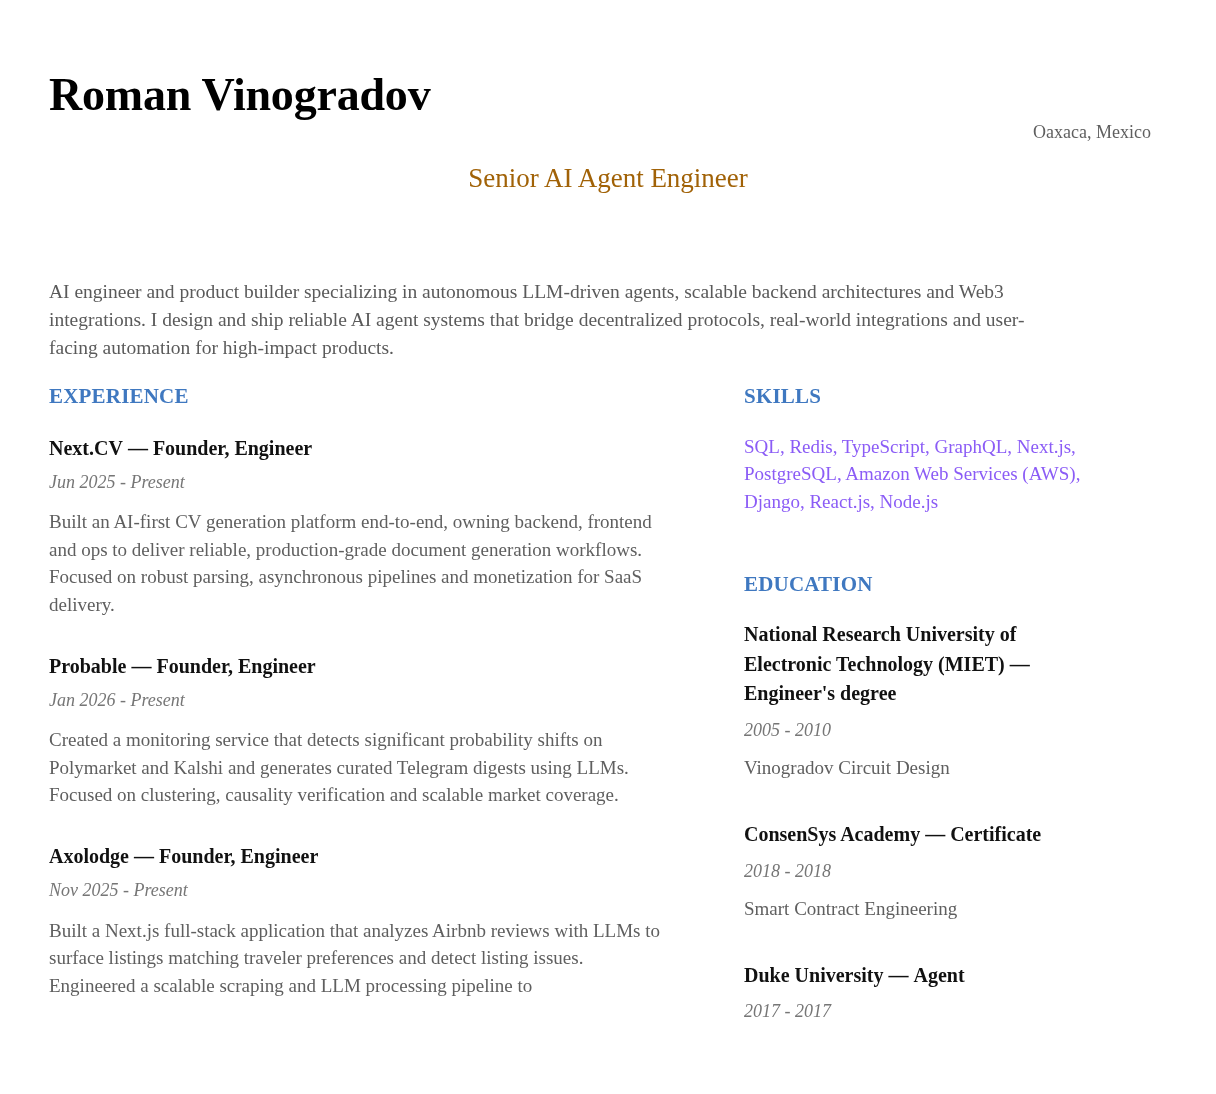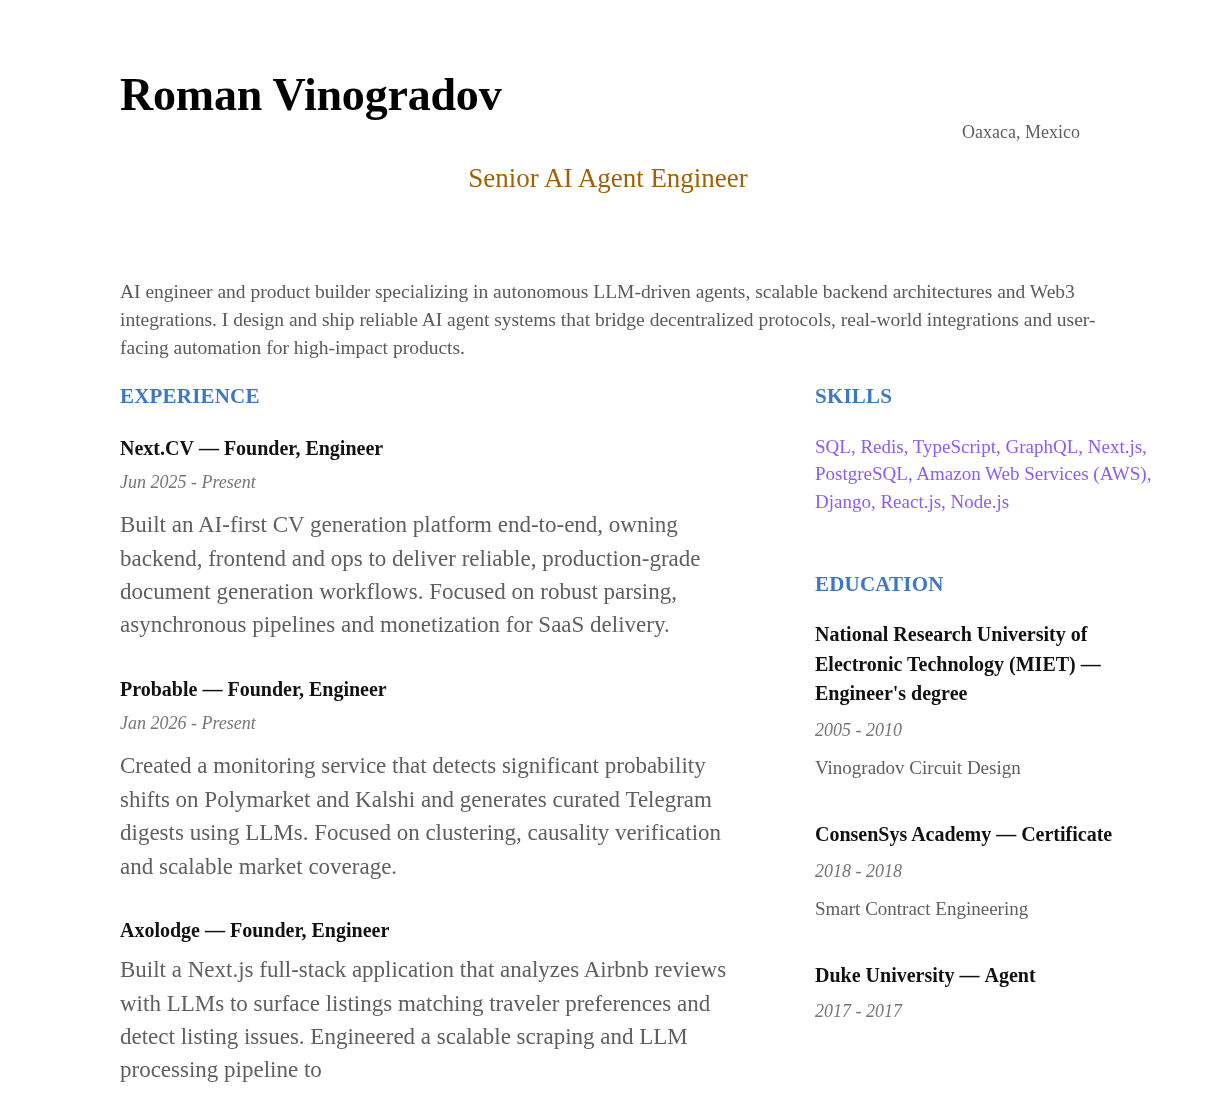--- a/index.html
+++ b/index.html
@@ -13,21 +13,21 @@
     overflow: hidden;
     font-family: "Liberation Serif", "DejaVu Serif", serif;
     color: #5f5f5f;
     -webkit-font-smoothing: antialiased;
   }
   .page {
     position: relative;
     width: 1216px;
     height: 1094px;
     box-sizing: border-box;
-    padding: 0 120px;
+    padding: 0 49px;
     overflow: hidden;
   }
 
   
   .header {
     position: relative;
     padding-top: 72px;
   }
   .name {
     font-size: 46px;
@@ -115,21 +115,21 @@
   }
 
   .entry-dates {
     font-size: 18px;
     font-style: italic;
     color: #767676;
     margin: 0 0 14px 0;
     line-height: 1.3;
   }
   .entry-desc {
-    font-size: 23px;
+    font-size: 19px;
     line-height: 1.45;
     color: #5f5f5f;
     margin: 0;
   }
 
   
   .skills-text {
     font-size: 19px;
     line-height: 1.45;
     color: #8b5cf6;
@@ -177,20 +177,21 @@
         <div class="entry-dates">Jan 2026 - Present</div>
         <p class="entry-desc">Created a monitoring service that detects significant probability shifts on Polymarket and Kalshi and generates curated Telegram digests using LLMs. Focused on clustering, causality verification and scalable market coverage.</p>
       </div>
 
       <div class="entry">
         <div class="entry-title">
           <span class="entry-org">Axolodge</span>
           <span class="entry-dash">—</span>
           <span class="entry-role">Founder, Engineer</span>
         </div>
+        <div class="entry-dates">Nov 2025 - Present</div>
         <p class="entry-desc">Built a Next.js full-stack application that analyzes Airbnb reviews with LLMs to surface listings matching traveler preferences and detect listing issues. Engineered a scalable scraping and LLM processing pipeline to</p>
       </div>
     </div>
 
     <div class="col-gap"></div>
 
     <div class="col-right">
       <div class="section-heading">SKILLS</div>
       <p class="skills-text">SQL, Redis, TypeScript, GraphQL, Next.js, PostgreSQL, Amazon Web Services (AWS), Django, React.js, Node.js</p>
 

